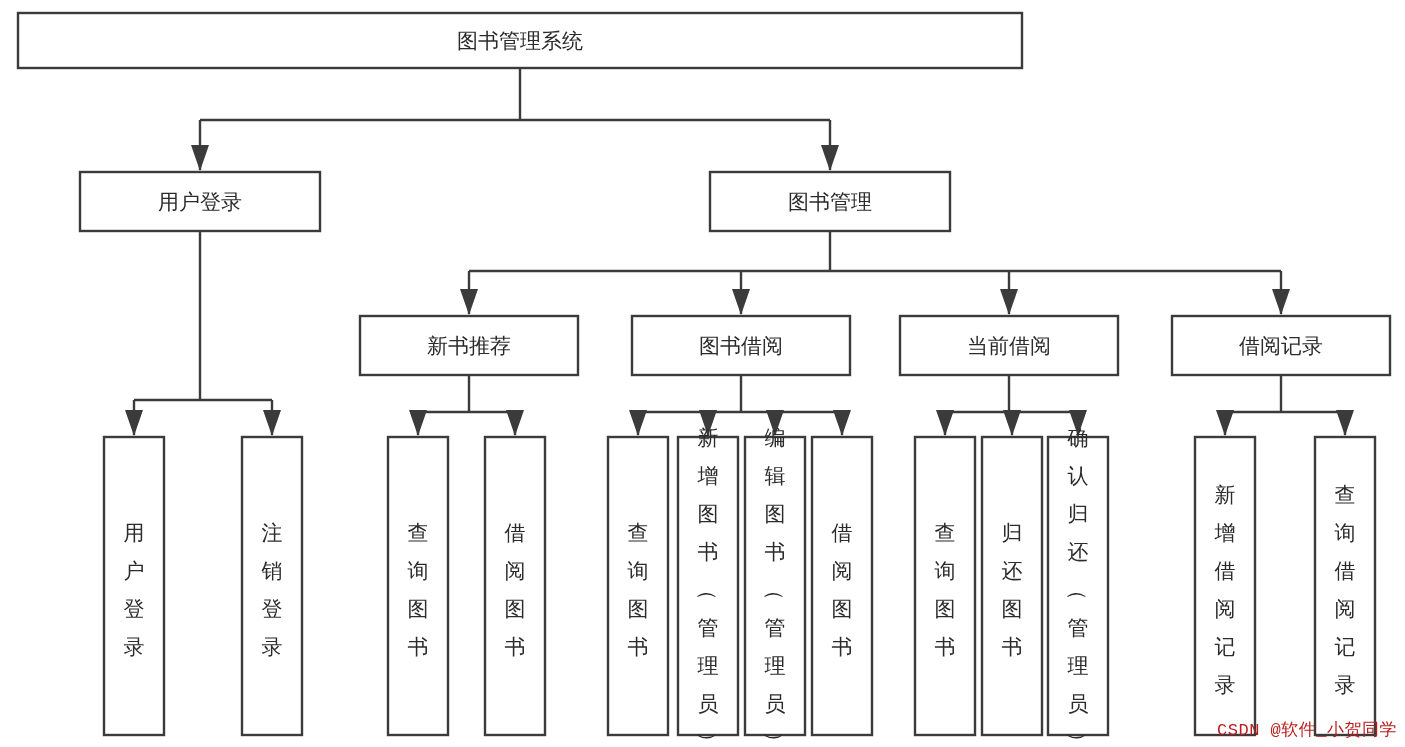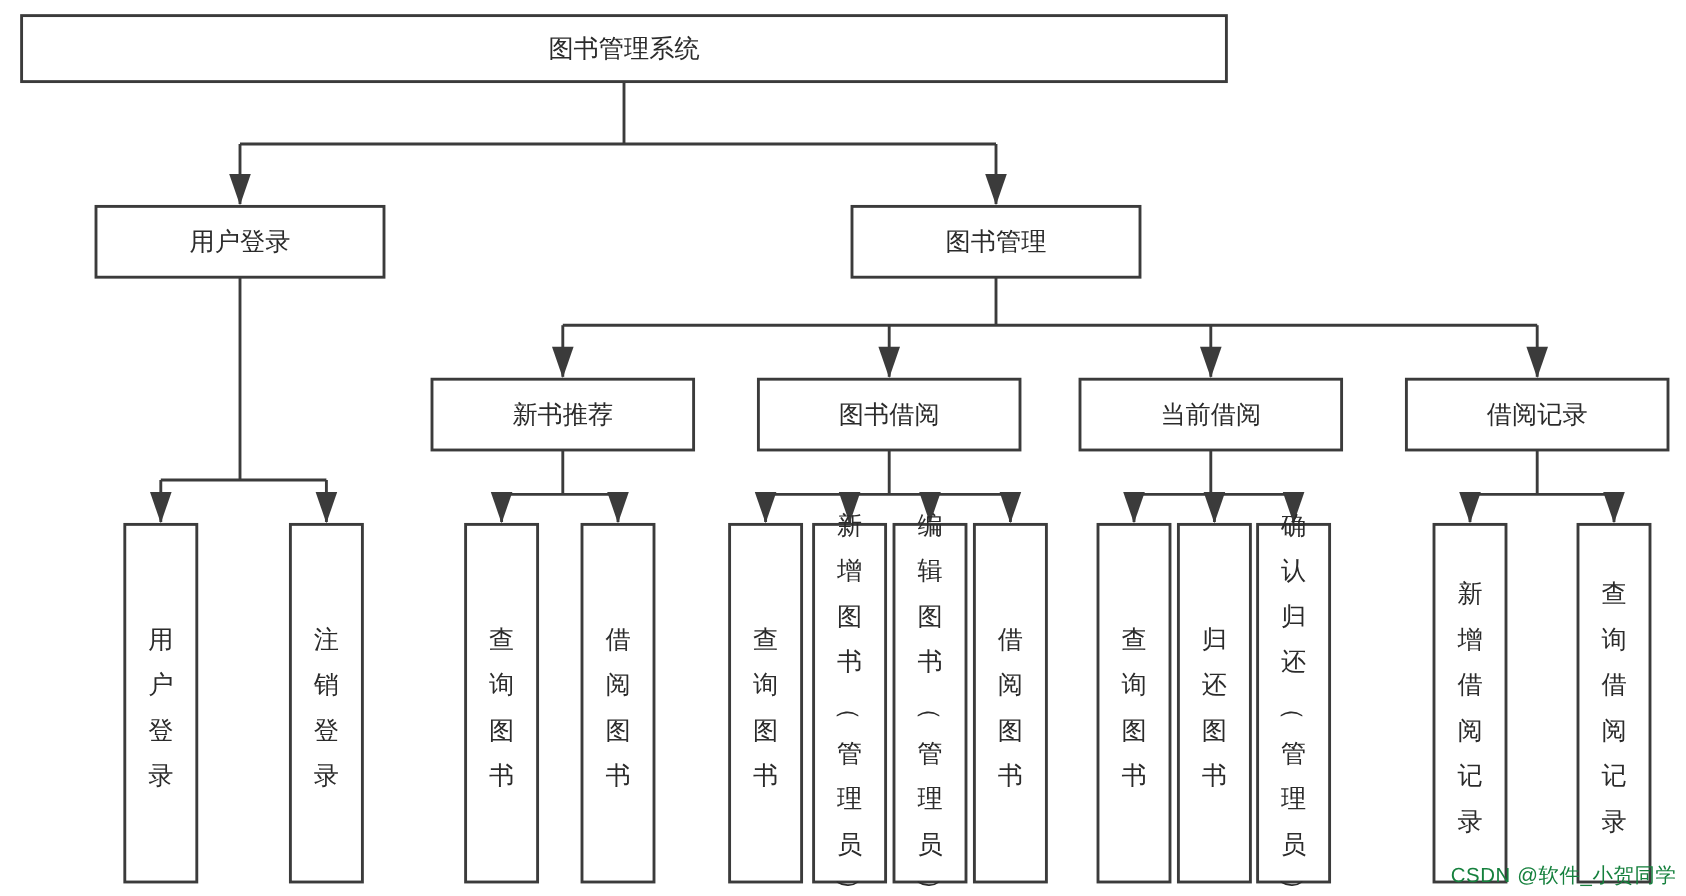--- a/index.html
+++ b/index.html
@@ -51,24 +51,24 @@
   .leaf-label {
     fill: #2b2b2b;
     font-family: "DejaVu Sans", "Liberation Sans", sans-serif;
     font-size: 21px;
     text-anchor: middle;
   }
   .watermark {
     position: absolute;
     right: 8px;
     bottom: 6px;
-    color: #15803d;
+    color: #b91c1c;
     font-size: 17px;
     letter-spacing: 0.5px;
-    font-family: Liberation Sans, sans-serif;
+    font-family: Liberation Mono, monospace;
     white-space: nowrap;
     pointer-events: none;
   }
 </style>
 </head>
 <body>
 
 <div id="diagram-root">
   <svg id="tree-svg" viewBox="0 0 1405 747">
     <g id="connectors-layer">

